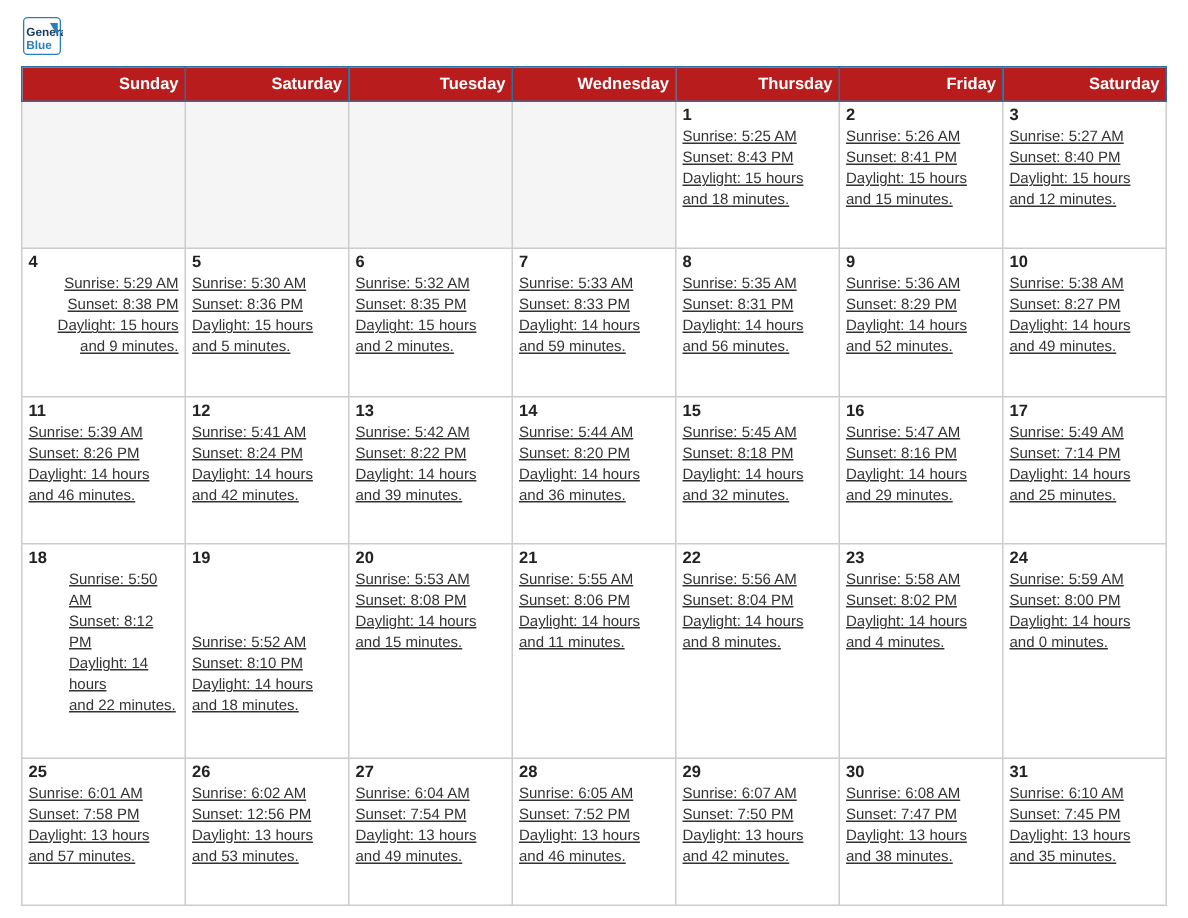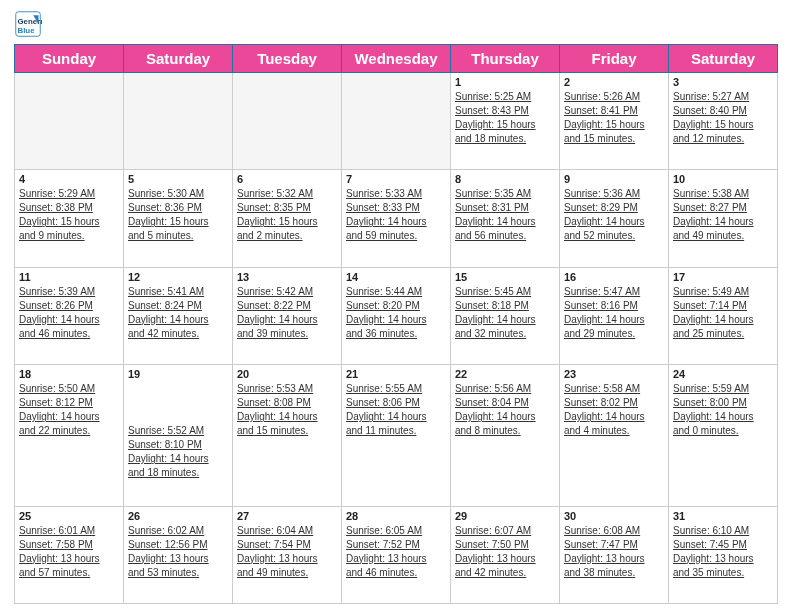--- a/index.html
+++ b/index.html
@@ -47,26 +47,26 @@
       margin-top: 2px;
     }
     .calendar {
       flex: 1;
       border: 1px solid #ccc;
       border-collapse: collapse;
       width: 100%;
       table-layout: fixed;
     }
     .calendar th {
-      background: #ec4899;
+      background: #b91c1c;
       color: #fff;
-      font-size: 15px;
+      font-size: 11px;
       font-weight: bold;
       padding: 5px 4px;
-      text-align: center;
+      text-align: right;
       border: 1px solid #2471a3;
     }
     .calendar td {
       border: 1px solid #ccc;
       vertical-align: top;
       padding: 3px 4px;
       font-size: 9.5px;
       color: #222;
       background: #fff;
       height: 82px;
@@ -151,21 +151,21 @@
             <span class="day-num">3</span>
             <div class="day-info" style="white-space: pre-line;">Sunrise: 5:27 AM
 Sunset: 8:40 PM
 Daylight: 15 hours
 and 12 minutes.</div>
           </td>
         </tr>
         <tr>
           <td>
             <span class="day-num">4</span>
-            <div class="day-info" style="white-space: pre-line;">Sunrise: 5:29 AM
+            <div class="day-info" style="white-space: pre-line; text-align: right;">Sunrise: 5:29 AM
 Sunset: 8:38 PM
 Daylight: 15 hours
 and 9 minutes.</div>
           </td>
           <td>
             <span class="day-num">5</span>
             <div class="day-info" style="white-space: pre-line;">Sunrise: 5:30 AM
 Sunset: 8:36 PM
 Daylight: 15 hours
 and 5 minutes.</div>
@@ -253,21 +253,21 @@
             <span class="day-num">17</span>
             <div class="day-info" style="white-space: pre-line;">Sunrise: 5:49 AM
 Sunset: 7:14 PM
 Daylight: 14 hours
 and 25 minutes.</div>
           </td>
         </tr>
         <tr>
           <td>
             <span class="day-num">18</span>
-            <div class="day-info" style="white-space: pre-line;">Sunrise: 5:50 AM
+            <div class="day-info" style="white-space: pre-line; margin-left: 27px;">Sunrise: 5:50 AM
 Sunset: 8:12 PM
 Daylight: 14 hours
 and 22 minutes.</div>
           </td>
           <td>
             <span class="day-num">19</span>
             <div class="day-info" style="white-space: pre-line; margin-top: 44px;">Sunrise: 5:52 AM
 Sunset: 8:10 PM
 Daylight: 14 hours
 and 18 minutes.</div>

